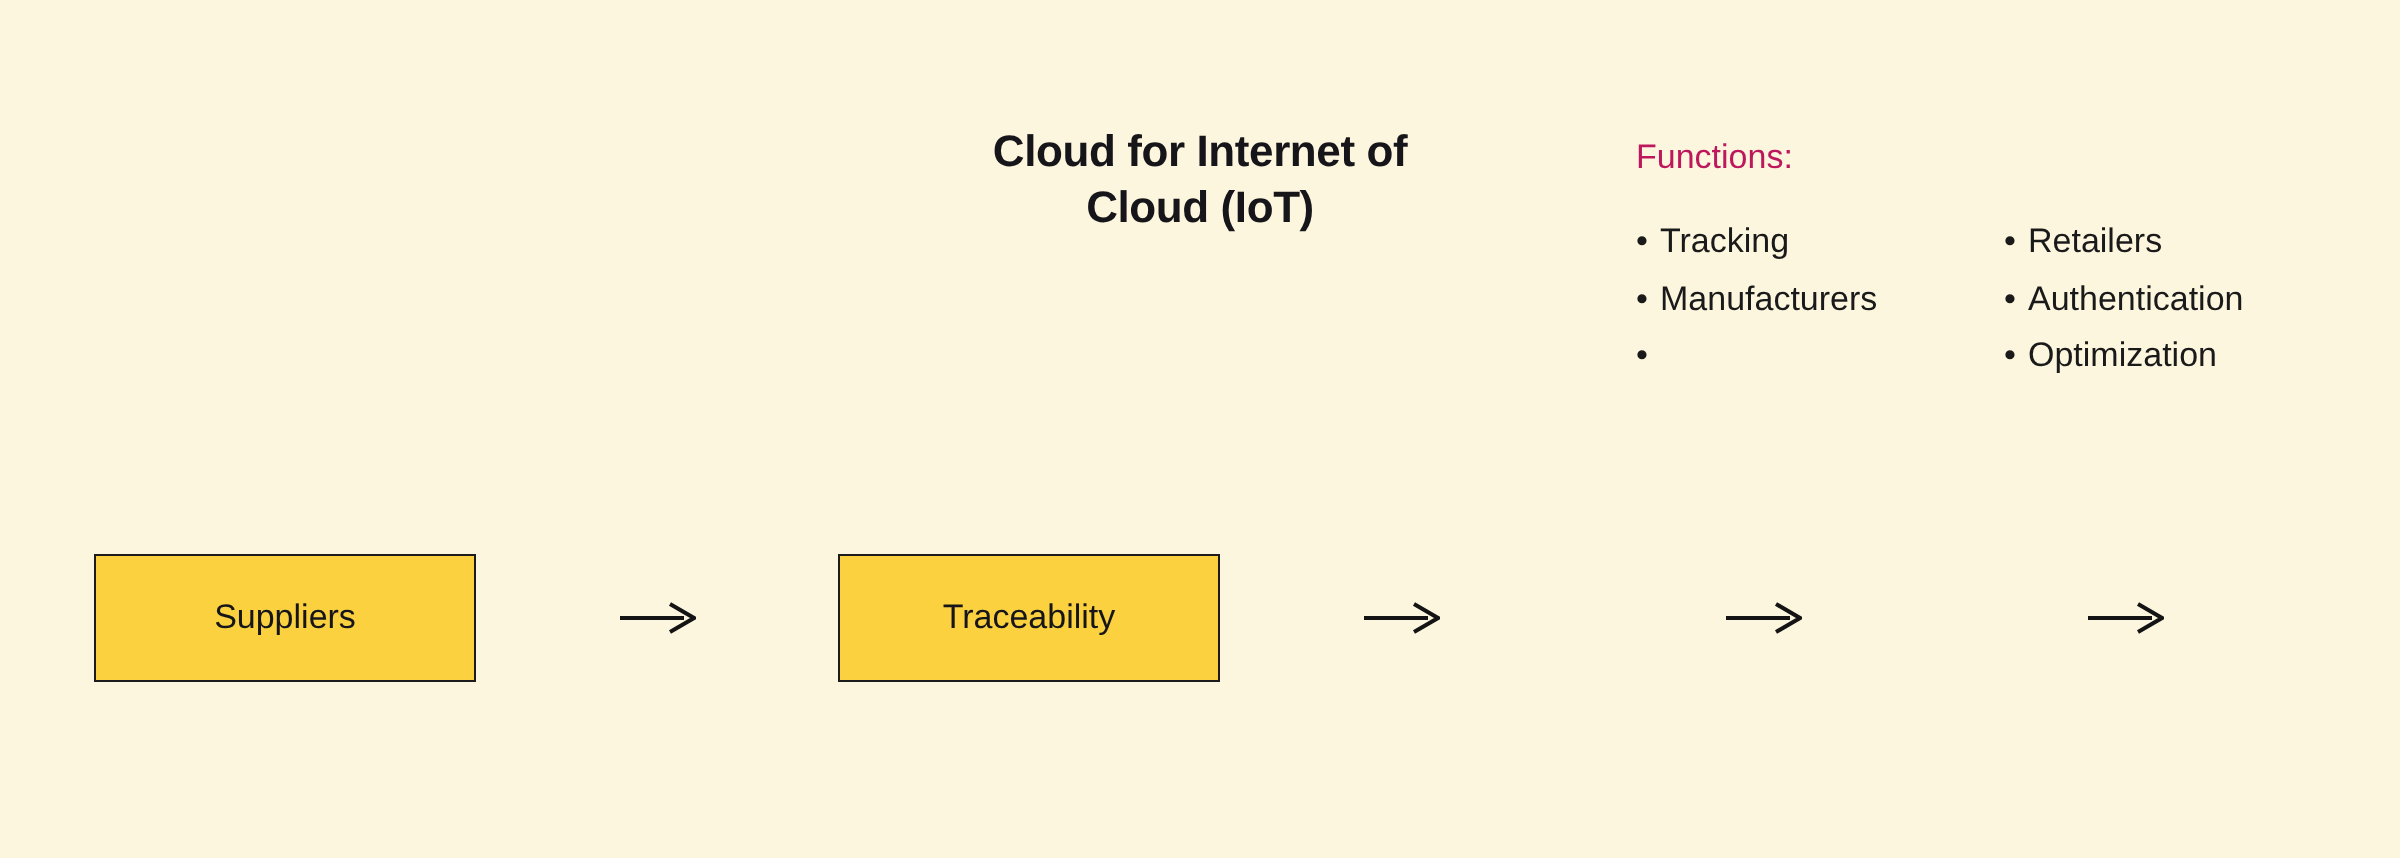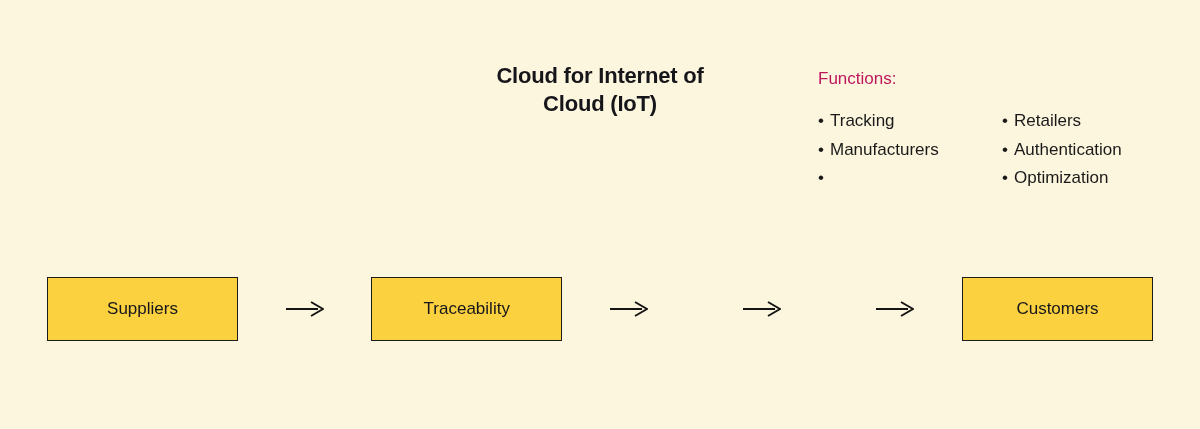--- a/index.html
+++ b/index.html
@@ -197,19 +197,16 @@
     </div>
 
 
     <div class="connector">
       <svg width="38" height="16" viewBox="0 0 38 16">
         <line x1="0" y1="8" x2="32" y2="8" stroke="#141414" stroke-width="2"></line>
         <polyline points="25,1 37,8 25,15" fill="none" stroke="#141414" stroke-width="2"></polyline>
       </svg>
     </div>
 
-    <div class="node">
-      <span class="node-label">Customers</span>
-    </div>
 
   </div>
 
 </div>
 
 </body></html>

